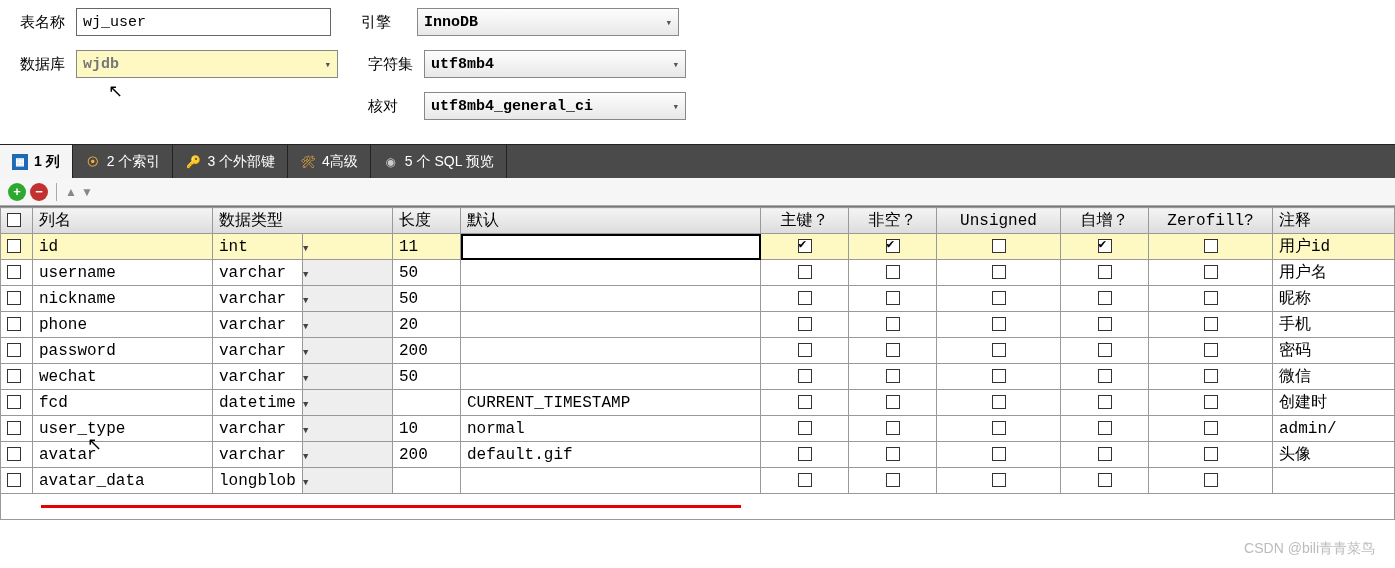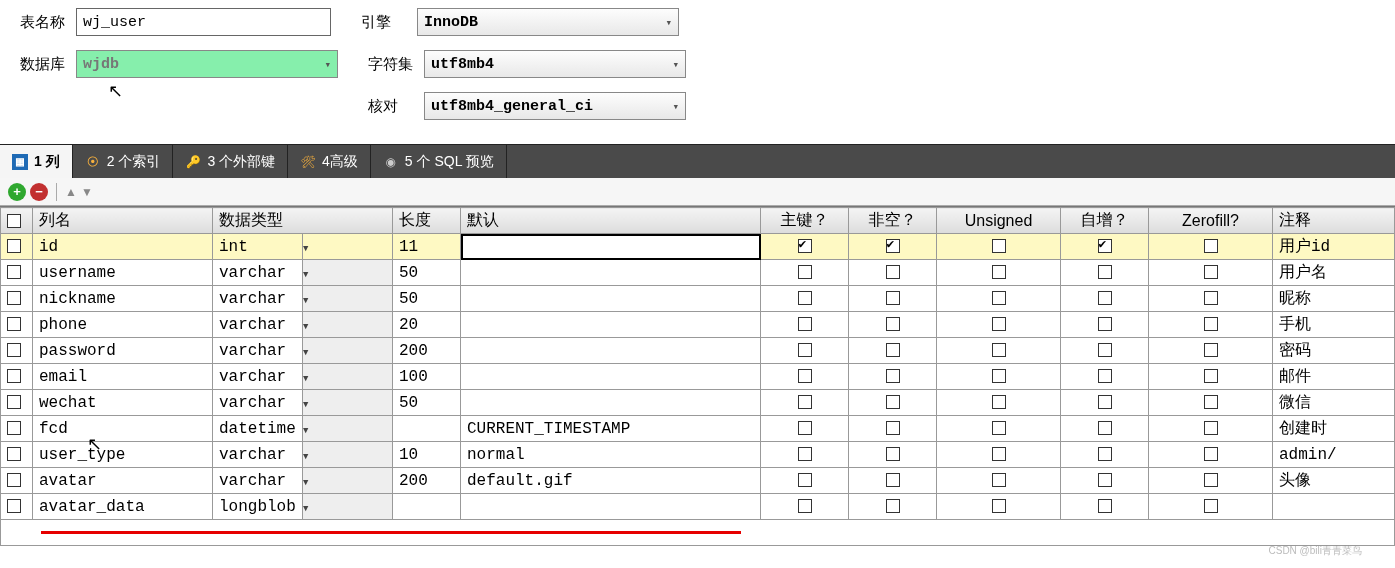--- a/index.html
+++ b/index.html
@@ -45,21 +45,21 @@
       padding: 2px 6px;
       font-family: "Courier New", monospace;
       font-size: 15px;
       background: linear-gradient(#fdfdfd,#e8e8e8);
       display: flex;
       align-items: center;
       justify-content: space-between;
       font-weight: bold;
     }
     .form-select.disabled {
-      background: #86efac;
+      background: #fef9c3;
       color: #777;
     }
     .sel-arrow {
       color: #555;
       font-size: 11px;
     }
     .cursor {
       position: absolute;
       left: 108px;
       top: 80px;
@@ -142,21 +142,21 @@
       padding: 0 6px;
       height: 26px;
       text-align: left;
       font-family: "Courier New", monospace;
       font-size: 16px;
       white-space: nowrap;
       overflow: hidden;
     }
     table.grid th {
       background: linear-gradient(#f4f4f4,#dcdcdc);
-      font-family: Liberation Sans, sans-serif;
+      font-family: Liberation Mono, monospace;
       font-size: 16px;
       font-weight: normal;
       margin-top: 24px;
     }
     .col-check { width: 32px; text-align:center;}
     .col-name { width: 180px;}
     .col-type { width: 180px;}
     .col-tdd { width: 18px; padding:0 !important; text-align:center; background:#eee;}
     .col-len { width: 68px;}
     .col-def { width: 300px;}
@@ -196,24 +196,24 @@
       padding: 0;
       height: 4px;
       border: none;
     }
     .red-underline {
       height: 3px;
       background: #e60000;
     }
     .watermark {
       position: fixed;
-      right: 33px;
+      right: 20px;
       bottom: 10px;
       color: rgba(120,120,120,0.5);
-      font-size: 10px;
+      font-size: 14px;
       pointer-events: none;
     }
     .cursor2 {
       position: absolute;
       left: 87px;
       top: 226px;
       font-size: 18px;
       color: #000;
       pointer-events: none;
     }
@@ -381,34 +381,20 @@
     <td class="col-def "></td>
     <td class="col-cb"><span class="cbx"></span></td>
     <td class="col-cb"><span class="cbx"></span></td>
     <td class="col-uns"><span class="cbx"></span></td>
     <td class="col-cb"><span class="cbx"></span></td>
     <td class="col-uns"><span class="cbx"></span></td>
     <td class="col-comment">密码</td>
   </tr>
         <tr>
     <td class="col-check"><span class="cbx"></span></td>
-    <td class="col-name">email</td>
-    <td class="col-type">varchar</td>
-    <td class="col-tdd"><span class="dd-arrow">▼</span></td>
-    <td class="col-len">100</td>
-    <td class="col-def "></td>
-    <td class="col-cb"><span class="cbx"></span></td>
-    <td class="col-cb"><span class="cbx"></span></td>
-    <td class="col-uns"><span class="cbx"></span></td>
-    <td class="col-cb"><span class="cbx"></span></td>
-    <td class="col-uns"><span class="cbx"></span></td>
-    <td class="col-comment">邮件</td>
-  </tr>
-        <tr>
-    <td class="col-check"><span class="cbx"></span></td>
     <td class="col-name">wechat</td>
     <td class="col-type">varchar</td>
     <td class="col-tdd"><span class="dd-arrow">▼</span></td>
     <td class="col-len">50</td>
     <td class="col-def "></td>
     <td class="col-cb"><span class="cbx"></span></td>
     <td class="col-cb"><span class="cbx"></span></td>
     <td class="col-uns"><span class="cbx"></span></td>
     <td class="col-cb"><span class="cbx"></span></td>
     <td class="col-uns"><span class="cbx"></span></td>

